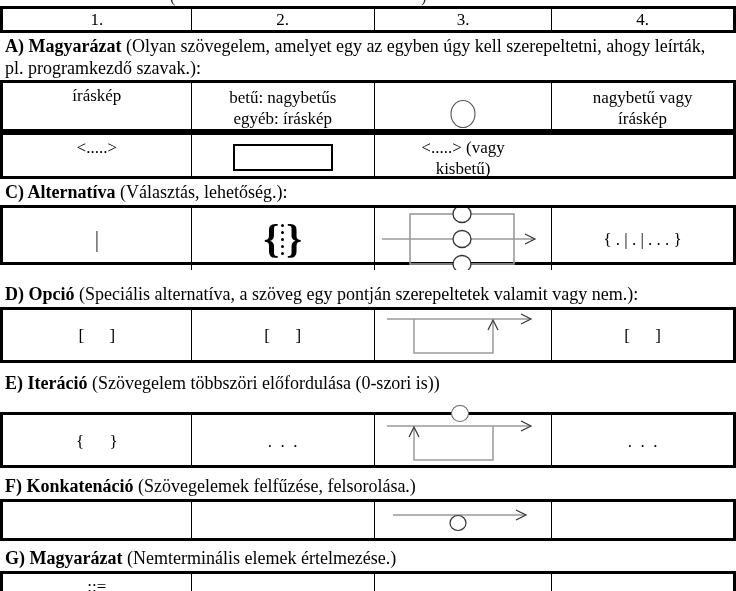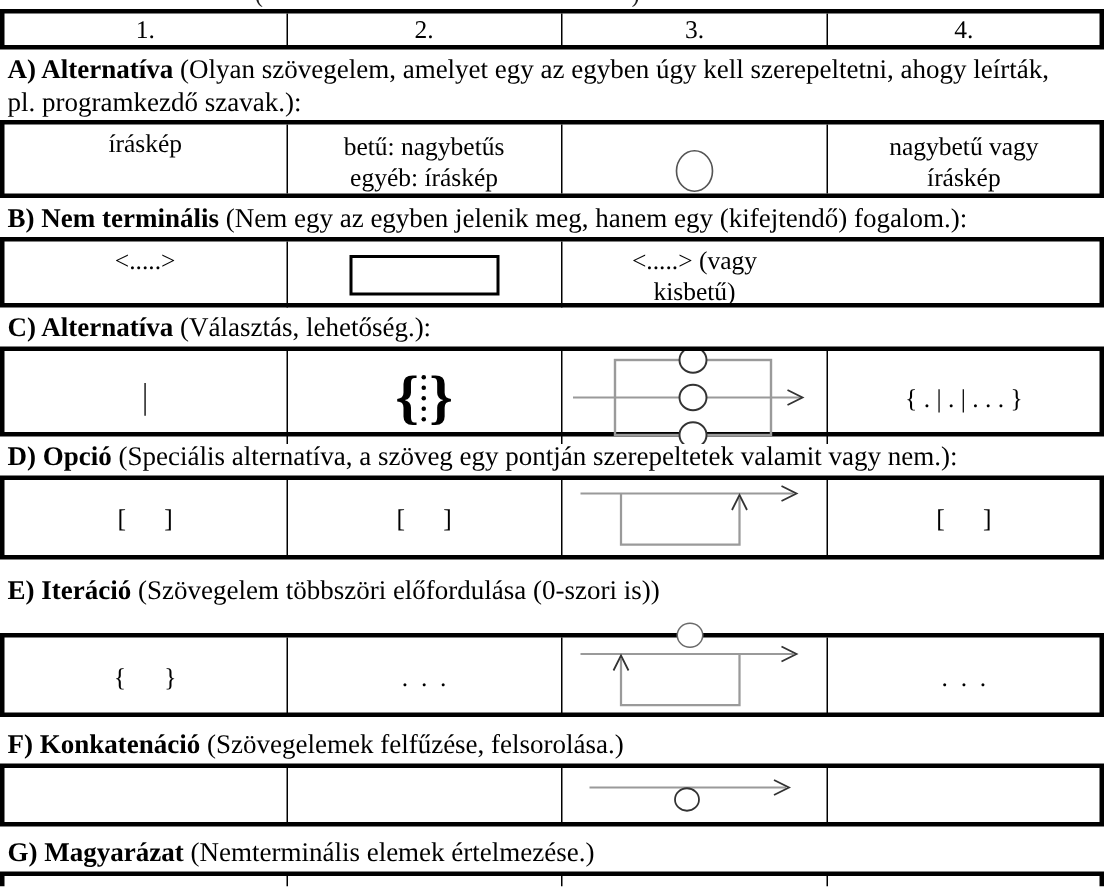--- a/index.html
+++ b/index.html
@@ -51,21 +51,21 @@
   
   .sec-heading{
     padding-left:5px;padding-right:6px;
     font-size:18px;line-height:22px;
     max-width:712px;
   }
   .sec-title{font-weight:bold;}
   .h-a{margin-top:2px;margin-bottom:1px;}
   .h-b{margin-top:2px;margin-bottom:2px;}
   .h-c{margin-top:2px;margin-bottom:2px;}
-  .h-d{margin-top:2px;margin-bottom:2px;}
+  .h-d{margin-top:18px;margin-bottom:2px;}
   .h-e{margin-top:9px;margin-bottom:18px;}
   .h-f{margin-top:7px;margin-bottom:2px;}
   .h-g{margin-top:6px;margin-bottom:2px;}
 
   
   .circle-terminal{margin-top:3px;}
   .rect-nonterminal{
     width:100px;height:27px;border:2px solid #000;background:#fff;box-sizing:border-box;
   }
   .pipe{font-size:24px;color:#444;line-height:1;}
@@ -99,21 +99,21 @@
       </div>
     <div class="cell">
         <div class="cell-line">3.</div>
       </div>
     <div class="cell">
         <div class="cell-line">4.</div>
       </div>
   </div>
 
   <div class="sec-heading h-a">
-    <span class="sec-title">A) Alternatíva</span>
+    <span class="sec-title">A) Magyarázat</span>
     <span class="sec-desc">(Olyan szövegelem, amelyet egy az egyben úgy kell szerepeltetni, ahogy leírták, pl. programkezdő szavak.):</span>
   </div>
   <div class="tbl row-a">
     <div class="cell">
       <div class="cell-line">íráskép</div>
     </div>
     <div class="cell">
       <div class="cell-line">betű: nagybetűs</div>
       <div class="cell-line">egyéb: íráskép</div>
     </div>
@@ -121,24 +121,20 @@
       <svg class="circle-terminal" width="28" height="30" viewBox="0 0 28 30">
         <ellipse cx="14" cy="15" rx="12" ry="13.5" fill="none" stroke="#555" stroke-width="1.1"></ellipse>
       </svg>
     </div>
     <div class="cell">
       <div class="cell-line">nagybetű vagy</div>
       <div class="cell-line">íráskép</div>
     </div>
   </div>
 
-  <div class="sec-heading h-b">
-    <span class="sec-title">B) Nem terminális</span>
-    <span class="sec-desc">(Nem egy az egyben jelenik meg, hanem egy (kifejtendő) fogalom.):</span>
-  </div>
   <div class="tbl row-b">
     <div class="cell">
       <div class="cell-line">&lt;.....&gt;</div>
     </div>
     <div class="cell" style="justify-content:center;padding-top:0;">
       <div class="rect-nonterminal"></div>
     </div>
     <div class="cell">
       <div class="cell-line">&lt;.....&gt; (vagy</div>
       <div class="cell-line">kisbetű)</div>

